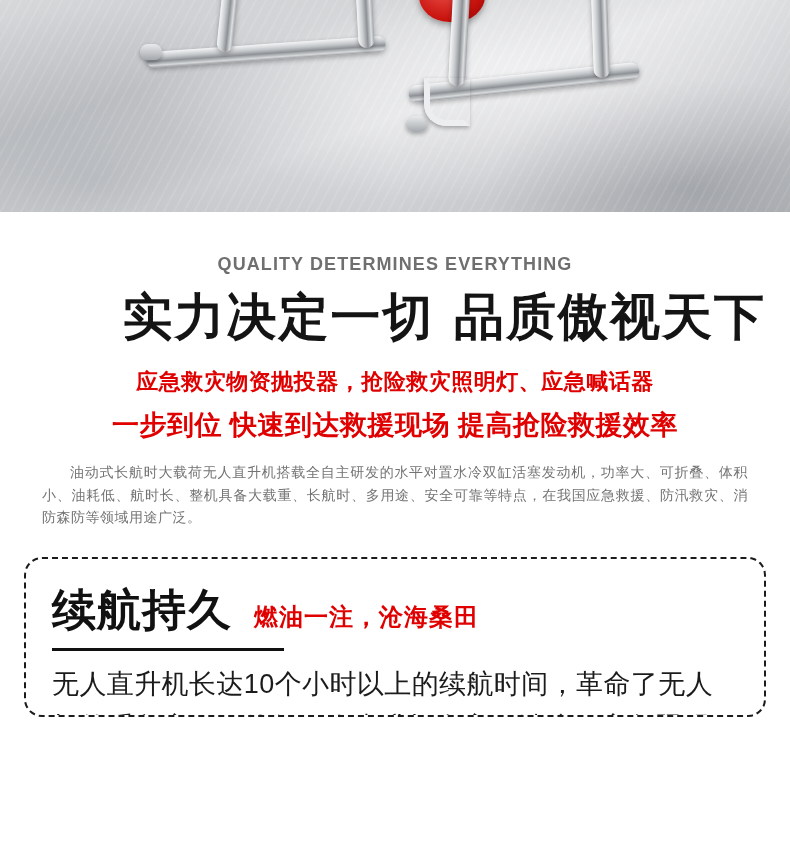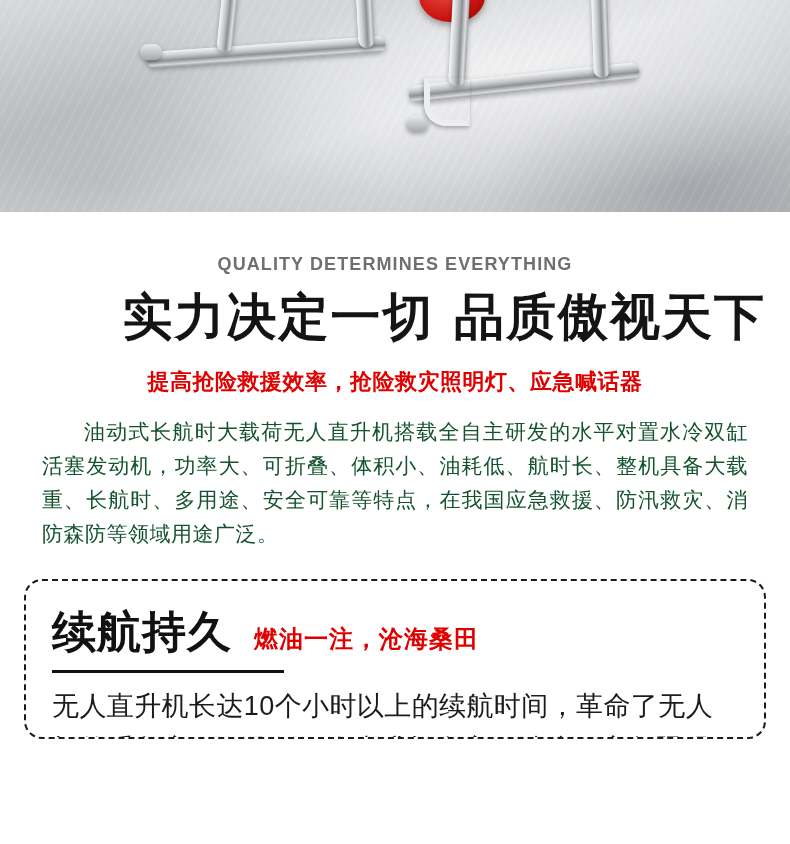--- a/index.html
+++ b/index.html
@@ -108,22 +108,22 @@
   .subline2 {
     text-align: center;
     color: #e00000;
     font-size: 27px;
     font-weight: 700;
     margin-top: 10px;
     letter-spacing: .5px;
   }
   .paragraph {
     margin-top: 18px;
-    color: #14532d;
-    font-size: 21px;
+    color: #737373;
+    font-size: 14px;
     line-height: 1.62;
     text-align: justify;
     text-indent: 2em;
     letter-spacing: .5px;
     padding: 0 18px;
   }
 
   
   .card {
     margin: 28px 24px 0 24px;
@@ -183,21 +183,22 @@
   <div class="tube" style="left:408px; top:74px; width:232px; height:17px; transform: rotate(-6deg);"></div>
   <div class="tube v" style="left:452px; top:-62px; width:17px; height:148px; transform: rotate(3deg);"></div>
   <div class="tube v" style="left:592px; top:-40px; width:16px; height:118px; transform: rotate(-2deg);"></div>
   <div class="cap" style="left:406px; top:116px;"></div>
   <div class="hook"></div>
 </div>
 
 <div class="content">
   <div class="eyebrow">QUALITY DETERMINES EVERYTHING</div>
   <div class="headline">实力决定一切  品质傲视天下</div>
-  <div class="subline">提高抢险救援效率，抢险救灾照明灯、应急喊话器</div>
+  <div class="subline">应急救灾物资抛投器，抢险救灾照明灯、应急喊话器</div>
+  <div class="subline2">一步到位  快速到达救援现场  提高抢险救援效率</div>
   <div class="paragraph">油动式长航时大载荷无人直升机搭载全自主研发的水平对置水冷双缸活塞发动机，功率大、可折叠、体积小、油耗低、航时长、整机具备大载重、长航时、多用途、安全可靠等特点，在我国应急救援、防汛救灾、消防森防等领域用途广泛。</div>
 </div>
 
 <div class="card">
   <div class="card-head">
     <div class="card-title">续航持久</div>
     <div class="card-tagline">燃油一注，沧海桑田</div>
   </div>
   <div class="card-rule"></div>
   <div class="card-body">无人直升机长达10个小时以上的续航时间，革命了无人机的系留应用。使得无人直升机在高层消防、应急照明、紧急通讯等领域崭露头角。</div>

